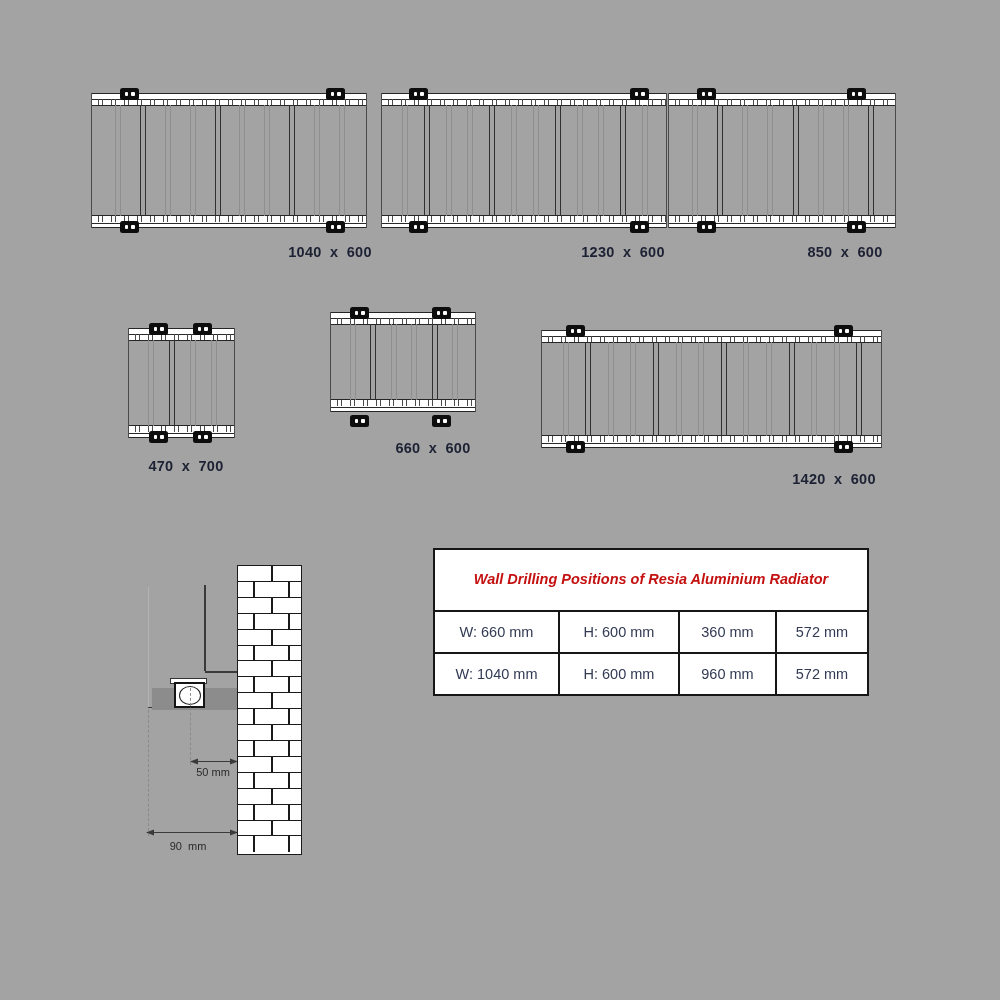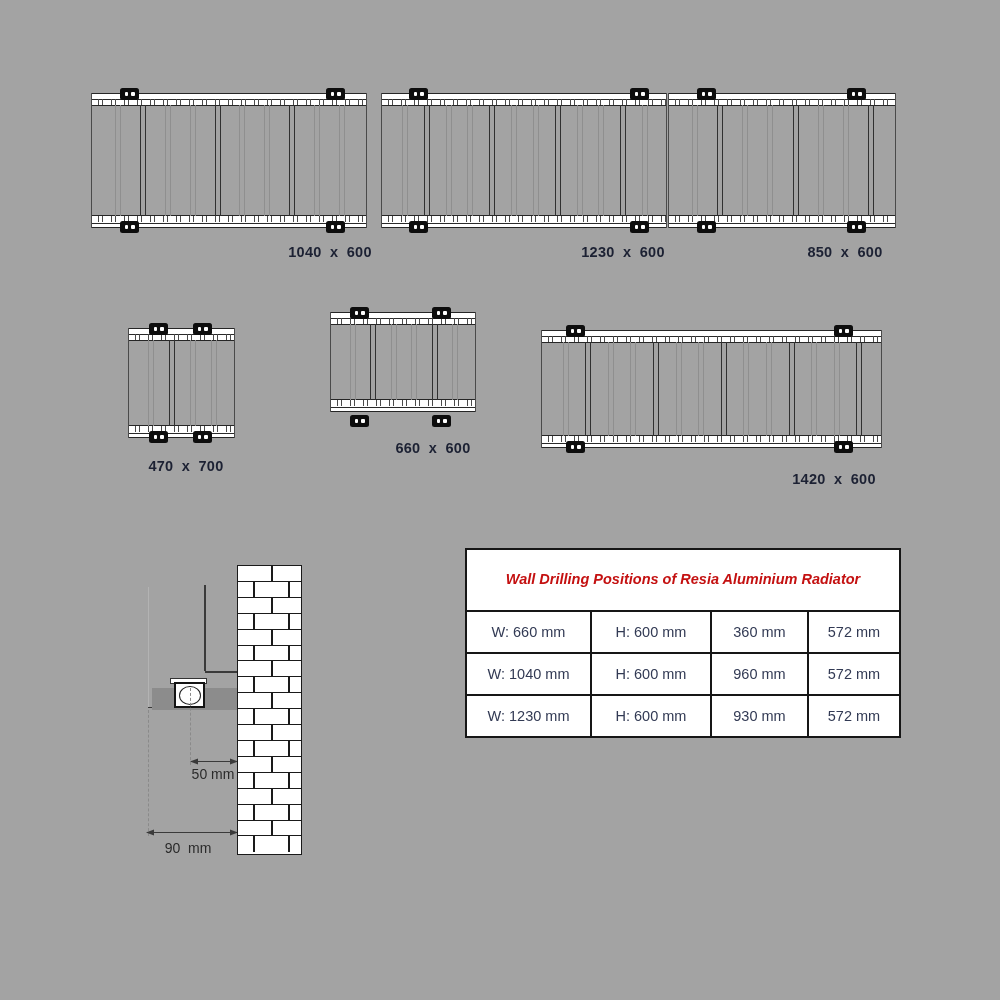--- a/index.html
+++ b/index.html
@@ -13,30 +13,30 @@
   .rail.bottom{bottom:0;}
   .tube{position:absolute;top:12px;bottom:12px;width:4px;box-sizing:content-box;}
   .bracket{position:absolute;width:19px;height:12px;background:#0d0d0d;border-radius:2.5px;z-index:3;}
   .bracket span{position:absolute;top:3.5px;width:3.5px;height:4.5px;background:#fff;border-radius:1px;}
   .bracket span.d1{left:4.5px;} .bracket span.d2{left:11px;}
   .rad-label{position:absolute;transform:translateX(-50%);white-space:pre;
              font-weight:bold;font-size:14.5px;color:#1c2133;word-spacing:4px;letter-spacing:.3px;}
   
   #wall-diagram{position:absolute;left:130px;top:555px;width:190px;height:320px;}
   .abs{position:absolute;}
-  .dim-label{position:absolute;font-size:14px;color:#2b2b2b;white-space:pre;transform:translateX(-50%);}
+  .dim-label{position:absolute;font-size:11px;color:#2b2b2b;white-space:pre;transform:translateX(-50%);}
   .brick-row{position:relative;box-sizing:border-box;border-bottom:1.9px solid #1a1a1a;}
   .brick-row:last-child{border-bottom:none;}
   .joint{position:absolute;top:0;bottom:0;width:1.9px;background:#1a1a1a;}
   
   #spec-table{position:absolute;left:433px;top:548px;width:434px;border-collapse:collapse;
               table-layout:fixed;background:#fff;}
   #spec-table td{border:2px solid #161616;text-align:center;vertical-align:middle;
                  font-size:14.5px;color:#323a54;white-space:nowrap;padding:0;}
-  #spec-table{border:2.5px solid #161616;margin-left:32px;}
+  #spec-table{border:2.5px solid #161616;}
   .tbl-title{height:56px;font-weight:bold;font-style:italic;font-size:17.5px;color:#c41111 !important;
              line-height:1.45;padding:2px 14px !important;white-space:normal !important;}
   .tbl-head{height:43px;font-weight:bold;font-size:15.5px;color:#11151f !important;}
   .tbl-row td{height:40px;}
 </style>
 </head>
 <body>
 
 <div id="canvas">
 
@@ -335,22 +335,16 @@
           <td>H: 600 mm</td>
           <td>360 mm</td>
           <td>572 mm</td>
         </tr>
         <tr class="tbl-row">
           <td>W: 1040 mm</td>
           <td>H: 600 mm</td>
           <td>960 mm</td>
           <td>572 mm</td>
         </tr>
-        <tr class="tbl-row">
-          <td>W: 1230 mm</td>
-          <td>H: 600 mm</td>
-          <td>930 mm</td>
-          <td>572 mm</td>
-        </tr>
       </tbody>
   </table>
 
 </div>
 
 </body></html>

